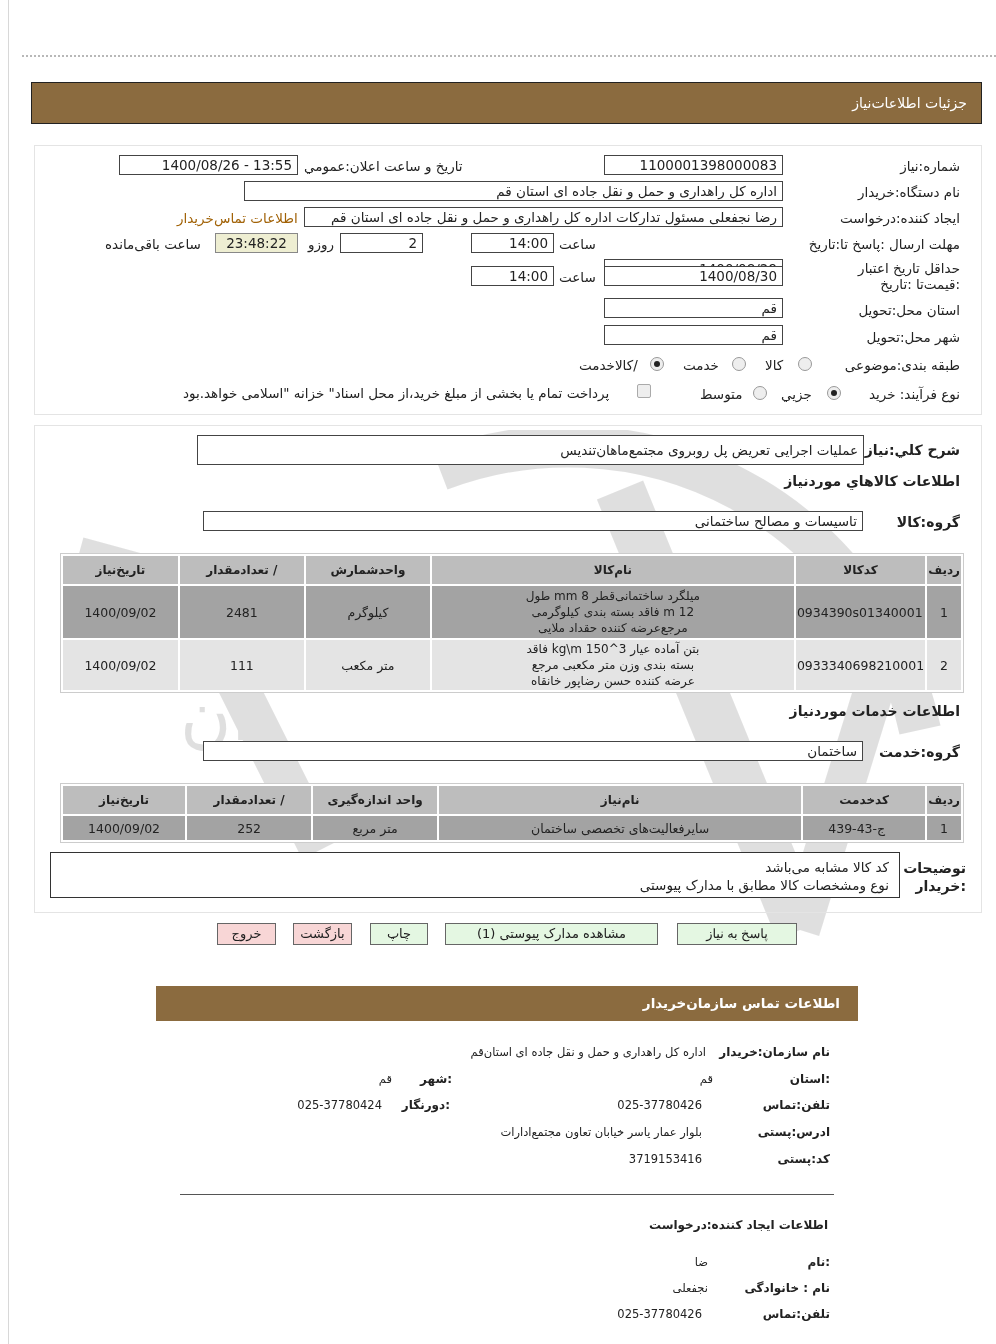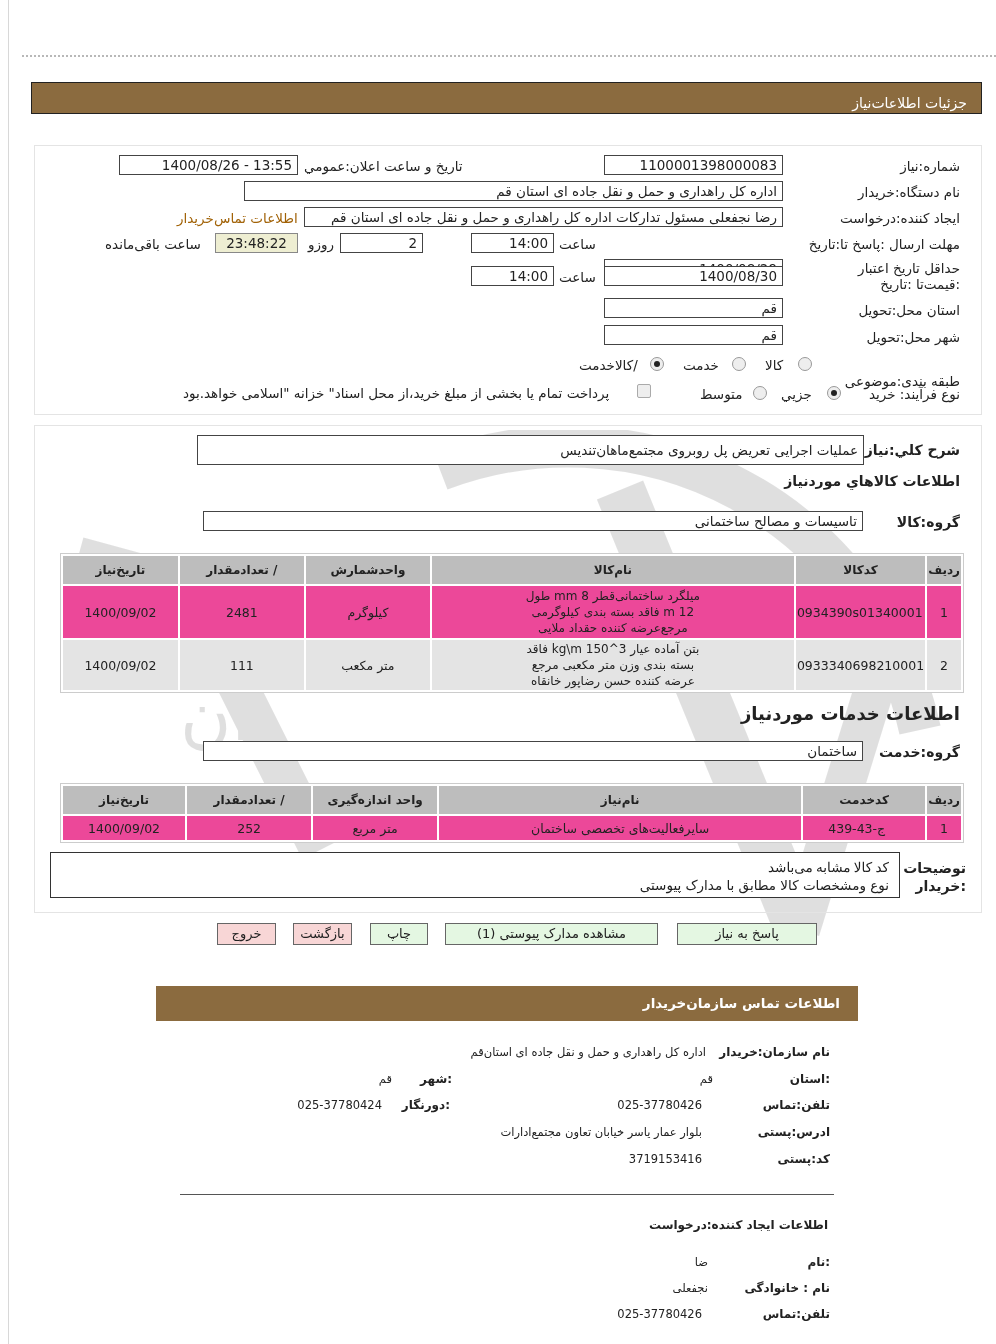--- a/index.html
+++ b/index.html
@@ -2,36 +2,36 @@
 <html><head>
 <meta charset="utf-8">
 <style>
   html, body { margin:0; padding:0; background:#fff; }
   body { width:996px; height:1344px; position:relative; overflow:hidden;
          font-family:"DejaVu Sans", sans-serif; font-size:13px; color:#222; }
   .abs { position:absolute; }
   .left-rule { left:8px; top:0; width:1px; height:1344px; background:#d8d8d8; }
   .top-dotted { left:22px; top:55px; width:974px; height:0; border-top:2px dotted #b8b8b8; }
   .brown-bar { background:#8b6b3f; color:#fff; }
-  .hdr1 { left:31px; top:82px; width:951px; height:32px; border:1px solid #222; box-sizing:border-box; }
+  .hdr1 { left:31px; top:82px; width:951px; height:42px; border:1px solid #222; box-sizing:border-box; }
   .hdr1 .t { right:14px; top:12px; font-size:14px; direction:rtl; white-space:nowrap; }
   .panel { border:1px solid #e4e4e4; background:transparent; box-sizing:border-box; }
   .lbl { direction:rtl; white-space:nowrap; font-size:13.5px; color:#222; }
   .box { border:1px solid #444; background:#fff; box-sizing:border-box; height:20px;
          font-size:13.5px; line-height:18px; padding:0 5px; direction:rtl; white-space:nowrap; overflow:hidden; text-align:right; }
   .box.ltr { direction:ltr; text-align:right; }
   .box.timer { background:#eeeed2; text-align:center; border-color:#888; }
   .link { color:#a16207; direction:rtl; white-space:nowrap; font-size:13.5px; }
   .radio { width:14px; height:14px; border-radius:50%; border:1px solid #999; background:#eee; box-sizing:border-box; }
   .radio.on::after { content:""; position:absolute; left:3px; top:3px; width:6px; height:6px; border-radius:50%; background:#222; }
   .chk { width:14px; height:14px; border:1px solid #aaa; background:#eee; border-radius:2px; box-sizing:border-box; }
   .bold { font-weight:bold; }
   table.grid { border-collapse:separate; border-spacing:2px; direction:rtl; font-size:12.5px; background:#fff; }
   table.grid th { background:#bdbdbd; font-weight:bold; height:26px; font-size:12px; color:#222; }
-  table.grid td { background:#ec4899; text-align:center; color:#222; }
+  table.grid td { background:#a3a3a3; text-align:center; color:#222; }
   .wm { pointer-events:none; opacity:0.18; }
   .btn { height:22px; box-sizing:border-box; border:1px solid #666; font-size:13px; text-align:center;
          line-height:20px; direction:rtl; white-space:nowrap; cursor:pointer; }
   .btn.green { background:#e4f7e2; }
   .btn.pink { background:#f8d6d6; }
   .hdr2 { left:156px; top:986px; width:702px; height:35px; }
   .hdr2 .t { right:18px; top:9px; font-size:13.5px; font-weight:bold; direction:rtl; white-space:nowrap; }
   .cl { font-size:12px; font-weight:bold; direction:rtl; white-space:nowrap; color:#222; }
   .cv { font-size:11.5px; direction:rtl; white-space:nowrap; color:#222; }
   .sep { left:180px; top:1194px; width:654px; height:1px; background:#555; }
@@ -81,21 +81,21 @@
 <span class="abs lbl" style="right:36px;top:260px;width:150px;white-space:normal;line-height:16px;">حداقل تاریخ اعتبار :قیمت‌تا :تاریخ</span>
 <div class="abs box ltr" style="left:604px;top:266px;width:179px;">1400/08/30</div>
 <span class="abs lbl" style="left:559px;top:269px;">ساعت</span>
 <div class="abs box ltr" style="left:471px;top:266px;width:83px;">14:00</div>
 
 <span class="abs lbl" style="right:36px;top:302px;">استان محل:تحویل</span>
 <div class="abs box" style="left:604px;top:298px;width:179px;">قم</div>
 <span class="abs lbl" style="right:36px;top:329px;">شهر محل:تحویل</span>
 <div class="abs box" style="left:604px;top:325px;width:179px;">قم</div>
 
-<span class="abs lbl" style="right:36px;top:357px;margin-top:16px;">طبقه بندی:موضوعی</span>
+<span class="abs lbl" style="right:36px;top:357px;">طبقه بندی:موضوعی</span>
 <div class="abs radio" style="left:798px;top:357px;"></div>
 <span class="abs lbl" style="left:765px;top:357px;">کالا</span>
 <div class="abs radio" style="left:732px;top:357px;"></div>
 <span class="abs lbl" style="left:683px;top:357px;">خدمت</span>
 <div class="abs radio on" style="left:650px;top:357px;"></div>
 <span class="abs lbl" style="left:579px;top:357px;">/کالاخدمت</span>
 
 <span class="abs lbl" style="right:36px;top:386px;">نوع فرآیند: خرید</span>
 <div class="abs radio on" style="left:827px;top:386px;"></div>
 <span class="abs lbl" style="left:781px;top:386px;">جزيي</span>
@@ -140,21 +140,21 @@
       <td style="text-align:left;background:#e4e4e4;">0933340698210001</td>
       <td style="padding:0 85px;font-size:12px;line-height:16px;background:#e4e4e4;">بتن آماده عیار 3^150 kg\m فاقد بسته بندی وزن متر مکعبی مرجع عرضه کننده حسن رضاپور خانقاه</td>
       <td style="background:#e4e4e4;">متر مکعب</td>
       <td style="background:#e4e4e4;">111</td>
       <td style="background:#e4e4e4;">1400/09/02</td>
     </tr>
   </tbody>
 </table>
 </div>
 
-<span class="abs lbl bold" style="right:36px;top:703px;font-size:18px;">اطلاعات خدمات موردنیاز</span>
+<span class="abs lbl bold" style="right:36px;top:703px;font-size:14px;">اطلاعات خدمات موردنیاز</span>
 <span class="abs lbl bold" style="right:36px;top:744px;font-size:14px;">گروه:خدمت</span>
 <div class="abs box" style="left:203px;top:741px;width:660px;">ساختمان</div>
 
 <div class="abs" style="left:60px;top:783px;width:904px;border:1px solid #ccc;box-sizing:border-box;">
 <table class="grid" style="width:100%;">
   <thead>
     <tr>
       <th style="width:30px;">ردیف</th>
       <th style="width:120px;">کدخدمت</th>
       <th style="width:360px;">نام‌نیاز</th>
@@ -172,25 +172,25 @@
       <td>252</td>
       <td>1400/09/02</td>
     </tr>
   </tbody>
 </table>
 </div>
 
 <span class="abs lbl bold" style="right:30px;top:860px;font-size:14px;">توضیحات</span>
 <span class="abs lbl bold" style="right:30px;top:878px;font-size:14px;">:خریدار</span>
 <div class="abs" style="left:50px;top:852px;width:850px;height:46px;border:1px solid #333;box-sizing:border-box;background:#fff;">
-  <div class="abs lbl" style="right:10px;top:6px;font-family:Liberation Serif, serif;">کد کالا مشابه می‌باشد</div>
+  <div class="abs lbl" style="right:10px;top:6px;">کد کالا مشابه می‌باشد</div>
   <div class="abs lbl" style="right:10px;top:24px;">نوع ومشخصات کالا مطابق با مدارک پیوستی</div>
 </div>
 
-<div class="abs btn green" style="left:677px;top:923px;width:140px;">پاسخ به نیاز</div>
+<div class="abs btn green" style="left:677px;top:923px;width:120px;font-family:Liberation Serif, serif;">پاسخ به نیاز</div>
 <div class="abs btn green" style="left:445px;top:923px;width:213px;">مشاهده مدارک پیوستی (1)</div>
 <div class="abs btn green" style="left:370px;top:923px;width:58px;">چاپ</div>
 <div class="abs btn pink" style="left:293px;top:923px;width:59px;">بازگشت</div>
 <div class="abs btn pink" style="left:217px;top:923px;width:59px;">خروج</div>
 
 <div class="abs brown-bar hdr2">
   <span class="abs t">اطلاعات  تماس سازمان‌خریدار</span>
 </div>
 
 <span class="abs cl" style="right:166px;top:1045px;">نام سازمان:خریدار</span>

